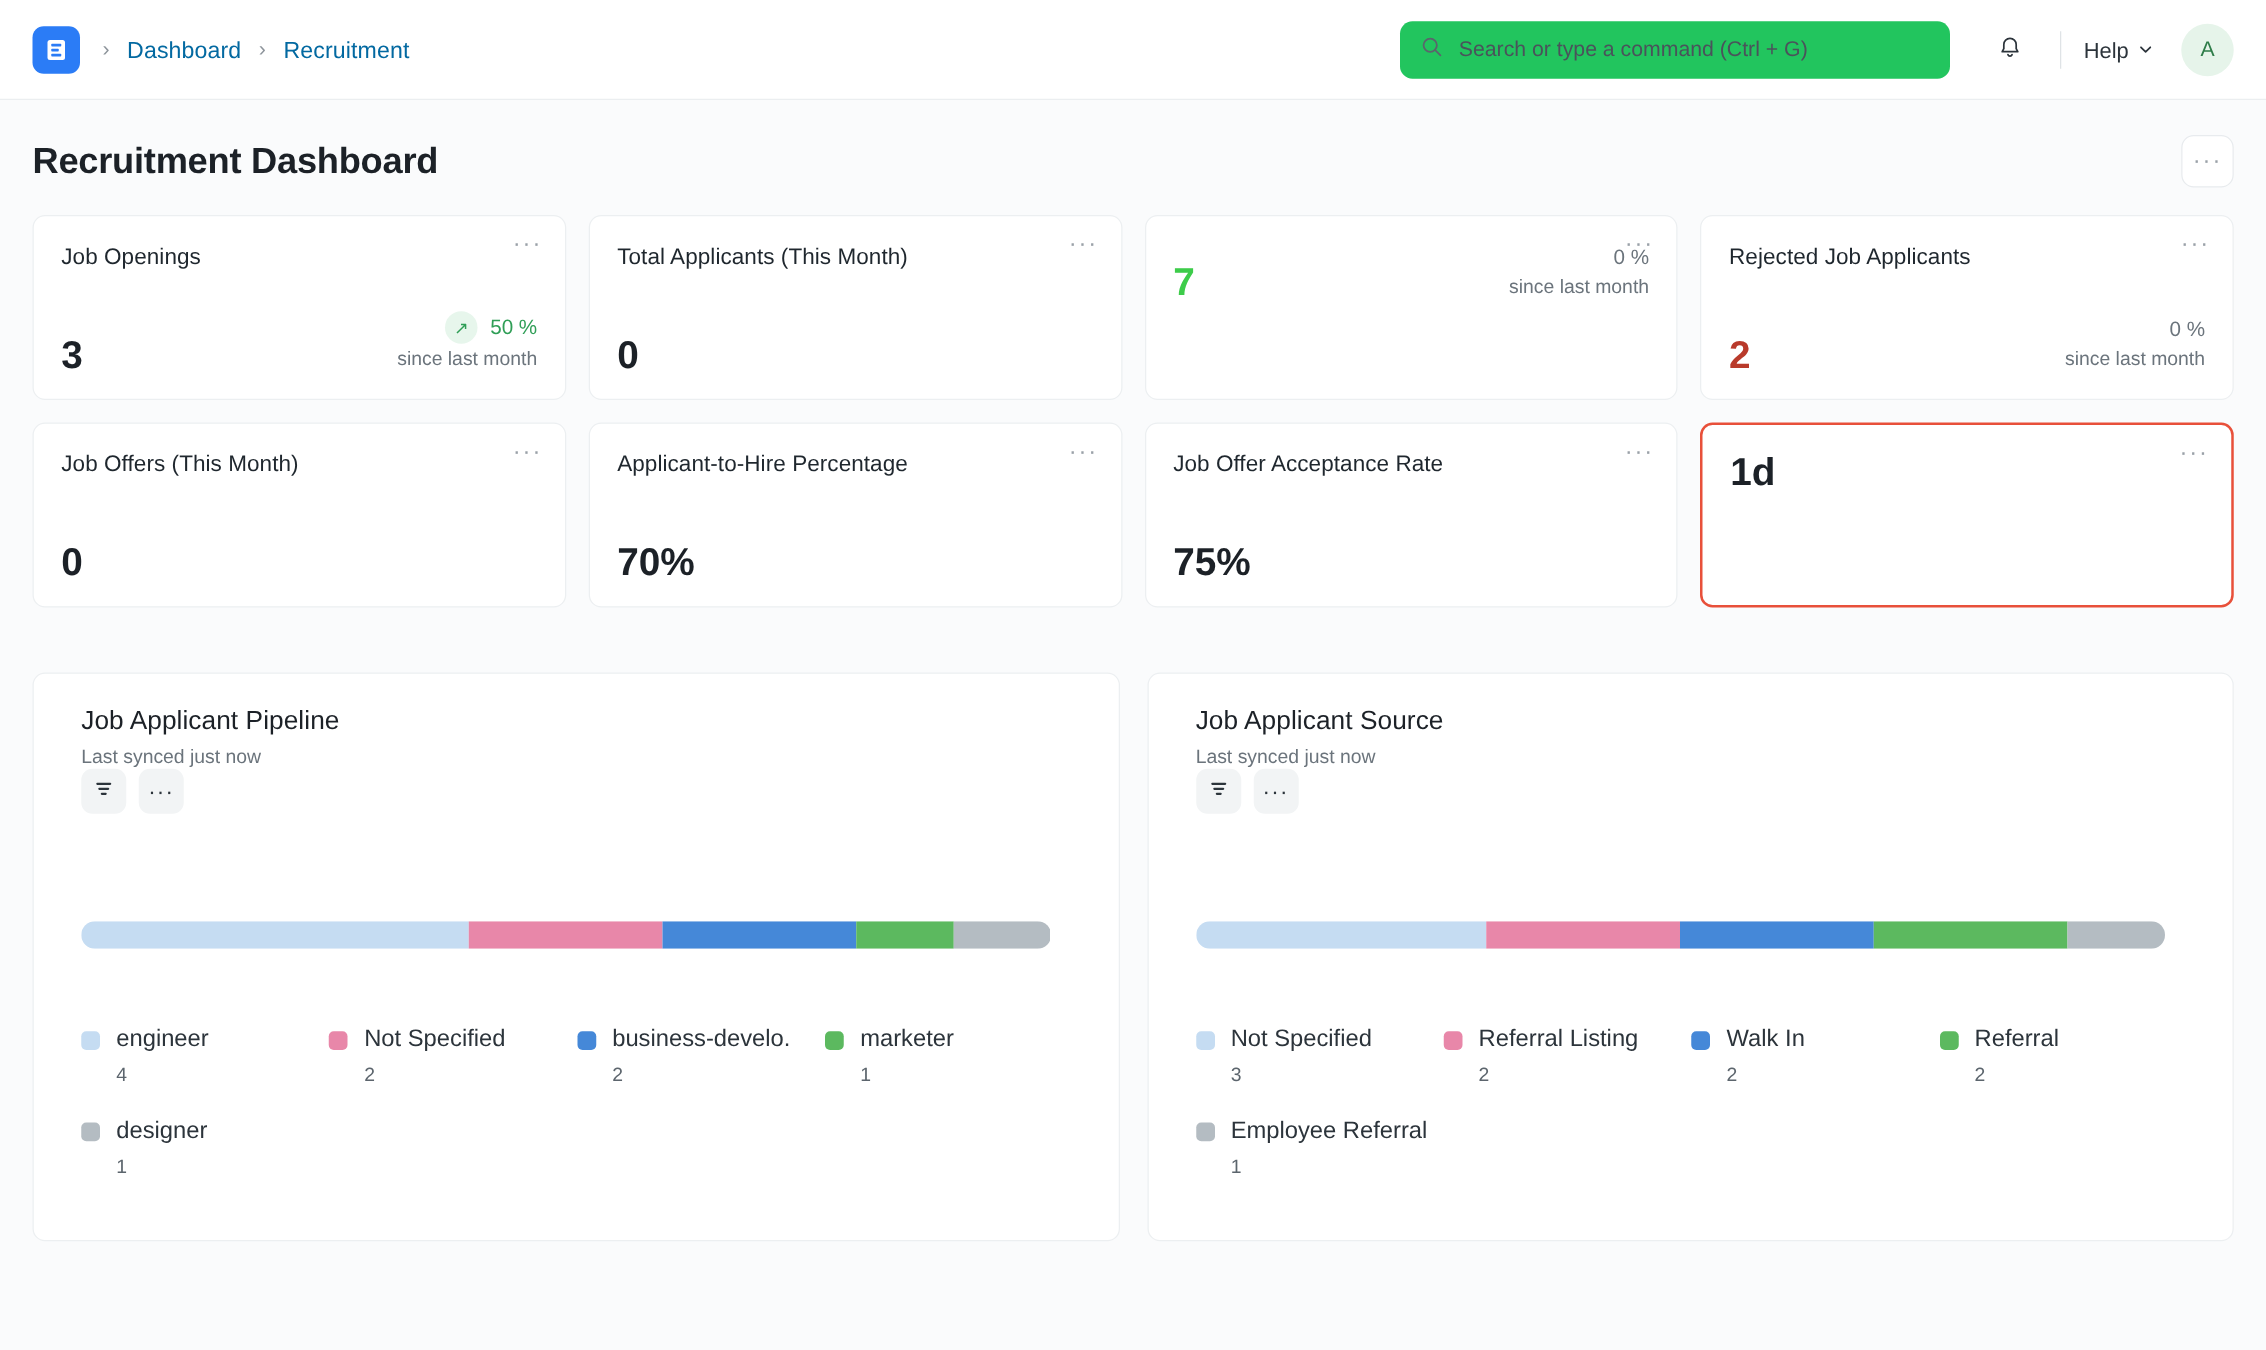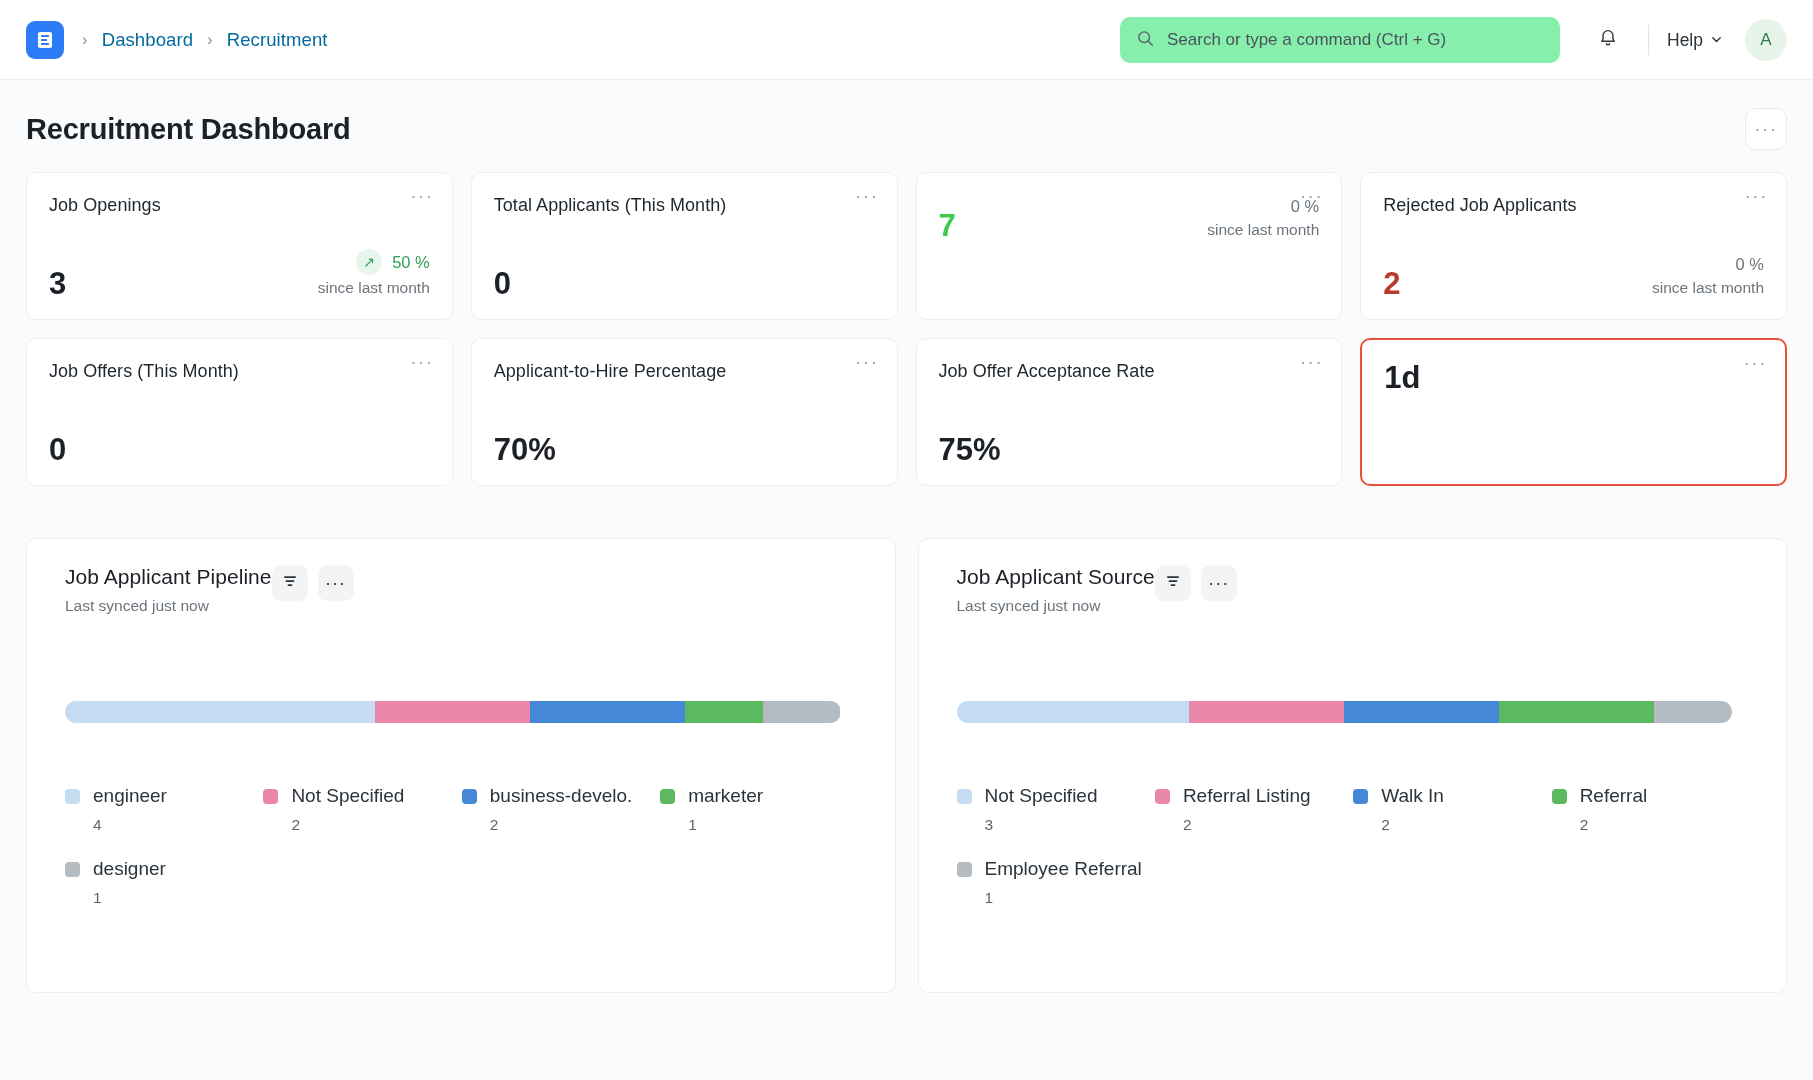--- a/index.html
+++ b/index.html
@@ -50,21 +50,21 @@
     right: 26px;
     top: 0;
     height: 80px;
     display: flex;
     align-items: center;
     gap: 0;
   }
   .search-box {
     width: 440px;
     height: 46px;
-    background: #86efac;
+    background: #22c55e;
     border-radius: 10px;
     display: flex;
     align-items: center;
     padding: 0 16px;
     gap: 12px;
   }
   .search-box input {
     border: none;
     outline: none;
     background: transparent;
@@ -215,21 +215,22 @@
     border: 1px solid #eceff1;
     border-radius: 10px;
     height: 455px;
     padding: 26px 30px 22px 38px;
     overflow: hidden;
     position: relative;
   }
   .chart-head {
     display: flex;
     align-items: flex-start;
-    justify-content: flex-start;
+    justify-content: flex-end;
+    flex-direction: column;
   }
   .chart-title {
     font-size: 21px;
     color: #1c2127;
     letter-spacing: 0.05px;
   }
   .chart-sub {
     font-size: 15.5px;
     color: #6b747c;
     margin-top: 8px;

